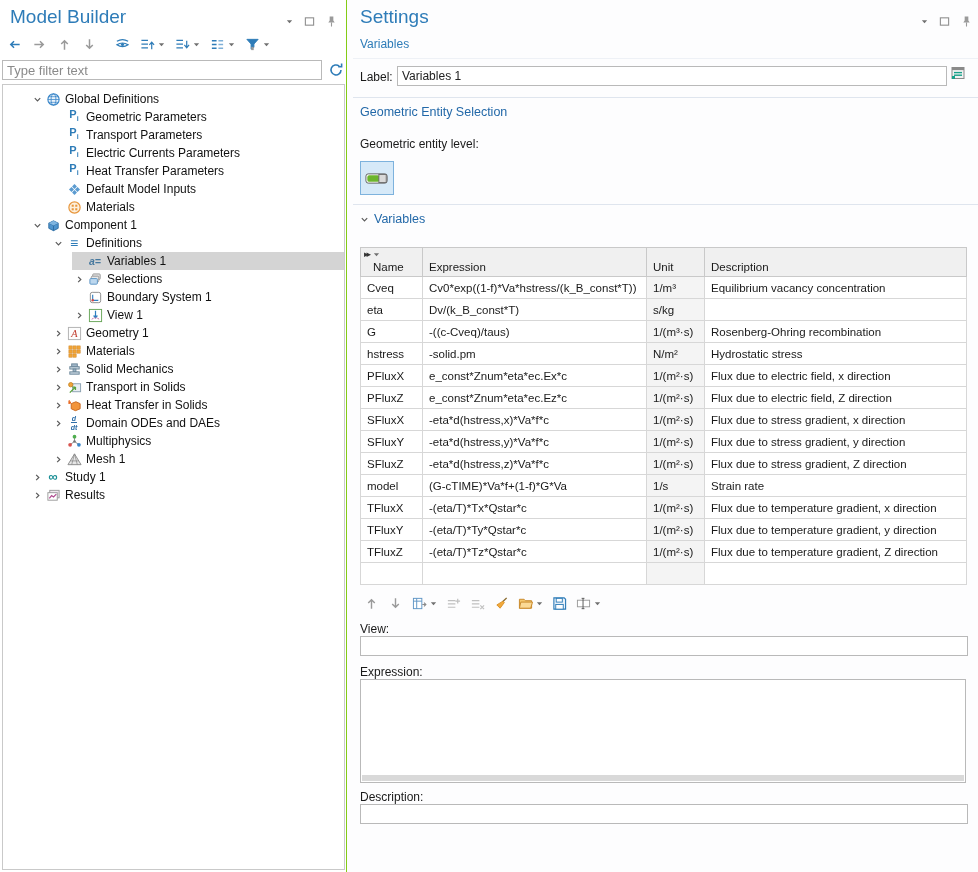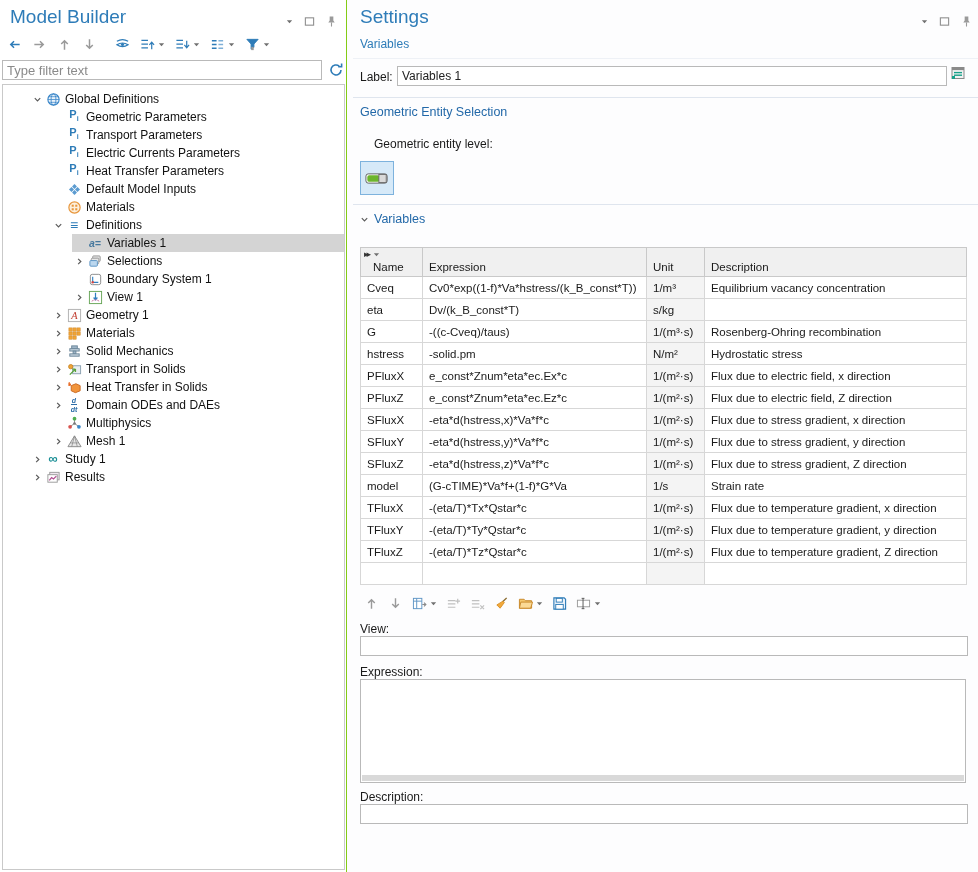--- a/index.html
+++ b/index.html
@@ -267,20 +267,38 @@
                 <rect x="5" y="5" width="2.2" height="2.2"></rect>
                 <rect x="8.8" y="5" width="2.2" height="2.2"></rect>
                 <rect x="5" y="8.8" width="2.2" height="2.2"></rect>
                 <rect x="8.8" y="8.8" width="2.2" height="2.2"></rect>
               </g>
             </svg>
           </span>
           <span class="node-label">Materials</span>
         </div>
       </div>
+      <div class="tree-row" style="padding-left: 27px;">
+        <div class="hl">
+          <span class="expander">
+            <svg viewBox="0 0 10 10" width="9" height="9">
+              <path d="M2 3.5L5 6.5 8 3.5" fill="none" stroke="#5a5a5a" stroke-width="1.3"></path>
+            </svg>
+          </span>
+          <span class="node-icon">
+            <svg viewBox="0 0 16 16" width="15" height="15">
+              <path d="M3 5.5L8 3l5 2.5V11L8 13.5 3 11Z" fill="#4f94cd" stroke="#2d6da3"></path>
+              <path d="M3 5.5L8 8l5-2.5" fill="none" stroke="#2d6da3"></path>
+              <path d="M8 8v5.5" stroke="#2d6da3"></path>
+              <path d="M3 5.5L8 3l5 2.5L8 8Z" fill="#7fb5e0"></path>
+            </svg>
+          </span>
+          <span class="node-label">Component 1</span>
+        </div>
+      </div>
       <div class="tree-row" style="padding-left: 48px;">
         <div class="hl">
           <span class="expander">
             <svg viewBox="0 0 10 10" width="9" height="9">
               <path d="M2 3.5L5 6.5 8 3.5" fill="none" stroke="#5a5a5a" stroke-width="1.3"></path>
             </svg>
           </span>
           <span class="node-icon">
             <span class="ict" style="color:#2e7cb8;font-weight:bold;font-size:14px;">≡</span>
           </span>
@@ -556,21 +574,21 @@
             <rect x="2" y="11" width="3" height="3" fill="#18a089"></rect>
           </svg>
         </span>
     </button>
 
     <div class="divider" style="top:97px;"></div>
 
     <div class="section-head" style="left:7px;top:105px;">
       <span>Geometric Entity Selection</span>
     </div>
-    <div class="field-label" style="left:21px;top:137px;">Geometric entity level:</div>
+    <div class="field-label" style="left:7px;top:137px;">Geometric entity level:</div>
     <div class="toggle-btn" style="left:7px;top:161px;">
       <span class="icon" id="toggle-ic">
           <svg viewBox="0 0 26 16" width="24" height="15">
             <rect x="1" y="3" width="23" height="10" rx="2.5" fill="#fff" stroke="#5a5a5a"></rect>
             <rect x="2.5" y="4.5" width="13" height="7" rx="2" fill="#6cb52d"></rect>
             <rect x="15" y="3.6" width="8" height="8.8" fill="#d9d9d9" stroke="#6a6a6a"></rect>
           </svg>
         </span>
     </div>
 

